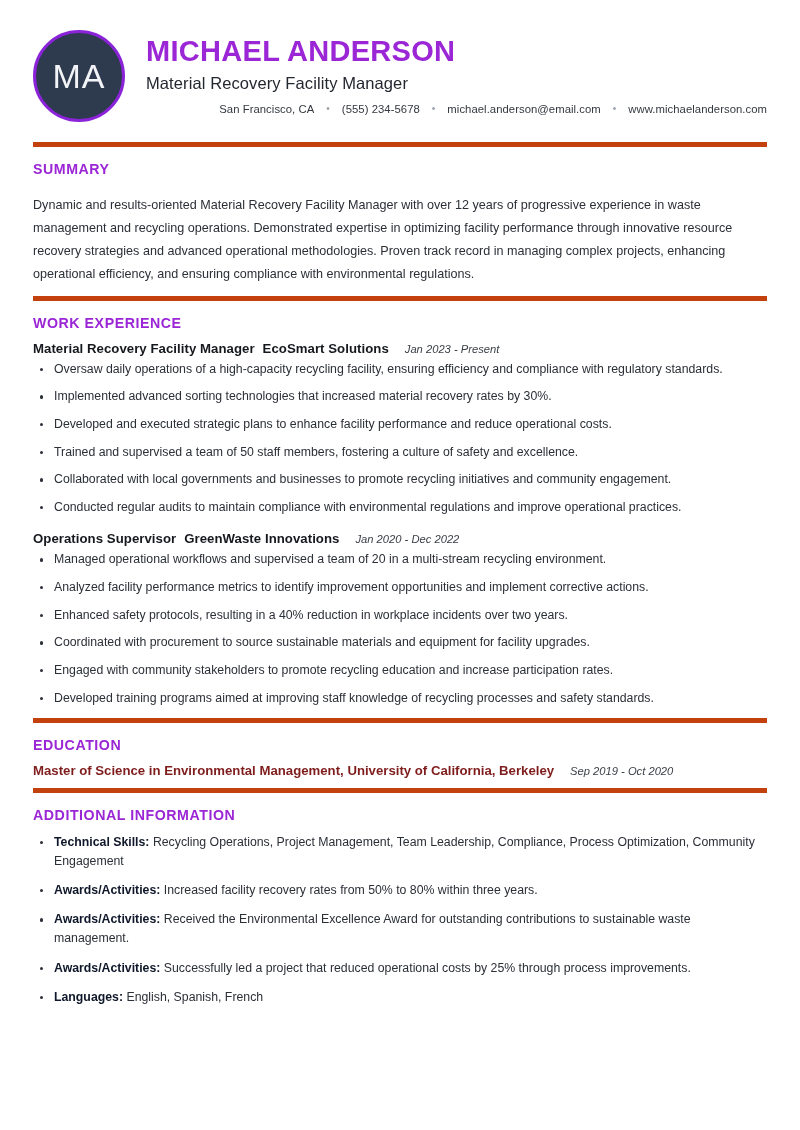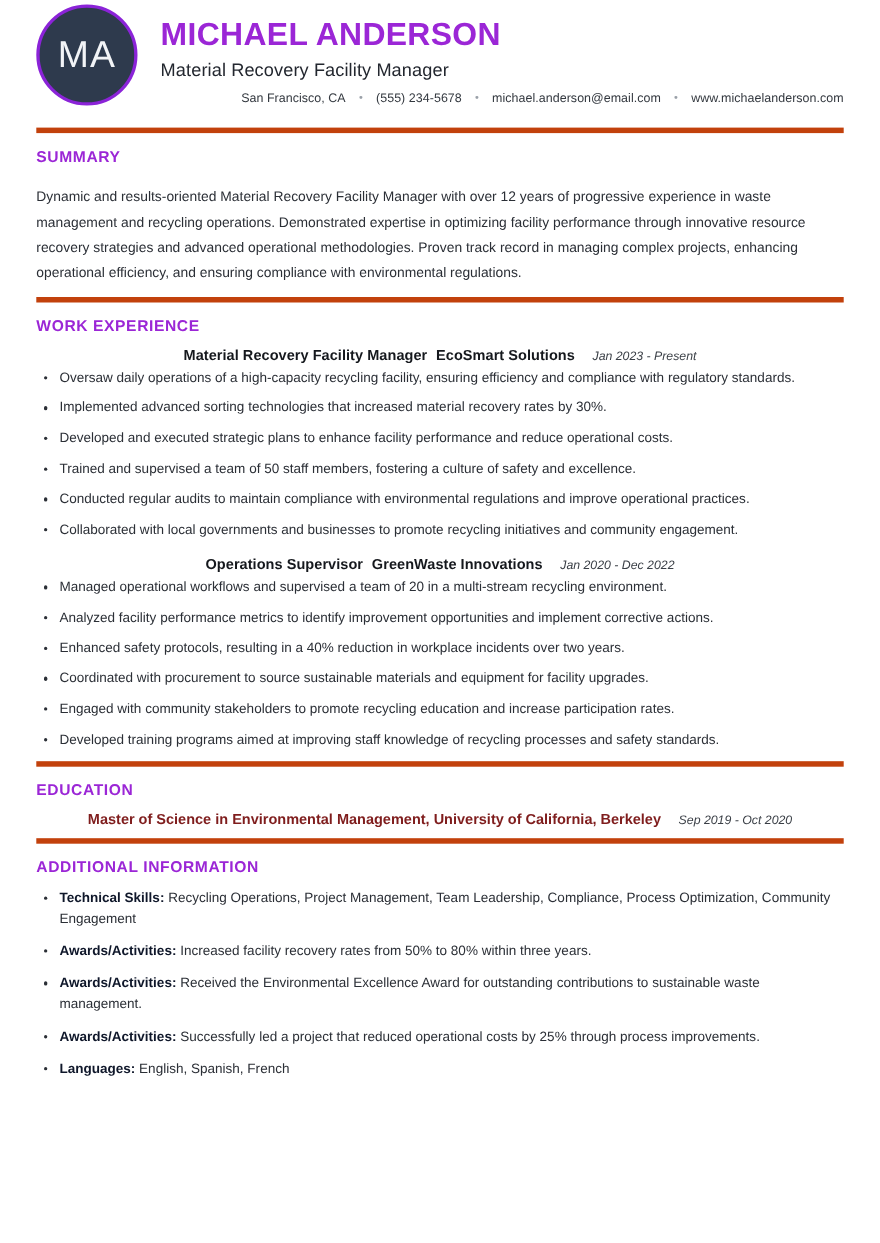--- a/index.html
+++ b/index.html
@@ -19,21 +19,22 @@
     height: 1130px;
     background: #ffffff;
     box-sizing: border-box;
     padding: 0 33px;
     overflow: hidden;
   }
 
   
   .header {
     display: flex;
-    align-items: flex-end;
+    align-items: center;
+    padding-top: 26px;
     padding-bottom: 10px;
   }
   .avatar {
     flex: 0 0 auto;
     width: 92px;
     height: 92px;
     border-radius: 50%;
     background: #2e3a4d;
     border: 3px solid #8b23d8;
     color: #f2f4f7;
@@ -104,21 +105,21 @@
     line-height: 1.82;
     margin: 17px 0 6px 0;
     text-align: left;
   }
 
   
   .entry { margin-bottom: 4px; }
   .entry-head {
     display: flex;
     align-items: baseline;
-    justify-content: center;
+    justify-content: flex-start;
     margin-bottom: 4px;
   }
   .entry-head-left {
     font-size: 13.2px;
     font-weight: bold;
     color: #15181d;
     letter-spacing: 0.05px;
   }
   .entry-company { margin-left: 8px; }
   .entry-date {
@@ -204,22 +205,22 @@
         <div class="entry-head-left">
           <span>Material Recovery Facility Manager</span><span class="entry-company">EcoSmart Solutions</span>
         </div>
         <div class="entry-date">Jan 2023 - Present</div>
       </div>
       <ul class="bullets">
         <li>Oversaw daily operations of a high-capacity recycling facility, ensuring efficiency and compliance with regulatory standards.</li>
         <li>Implemented advanced sorting technologies that increased material recovery rates by 30%.</li>
         <li>Developed and executed strategic plans to enhance facility performance and reduce operational costs.</li>
         <li>Trained and supervised a team of 50 staff members, fostering a culture of safety and excellence.</li>
+        <li>Collaborated with local governments and businesses to promote recycling initiatives and community engagement.</li>
         <li>Conducted regular audits to maintain compliance with environmental regulations and improve operational practices.</li>
-        <li>Collaborated with local governments and businesses to promote recycling initiatives and community engagement.</li>
       </ul>
     </div>
 
     <div class="exp-entry entry">
       <div class="entry-head">
         <div class="entry-head-left">
           <span>Operations Supervisor</span><span class="entry-company">GreenWaste Innovations</span>
         </div>
         <div class="entry-date">Jan 2020 - Dec 2022</div>
       </div>

